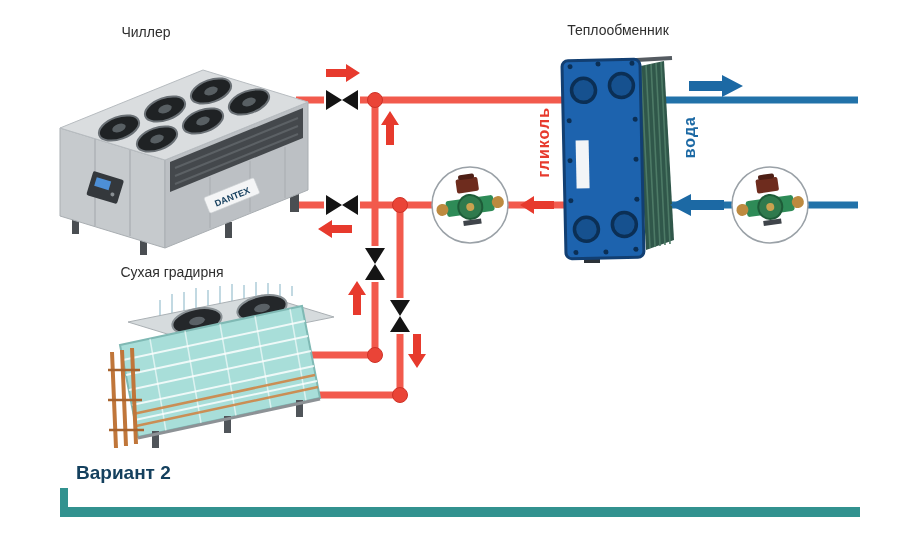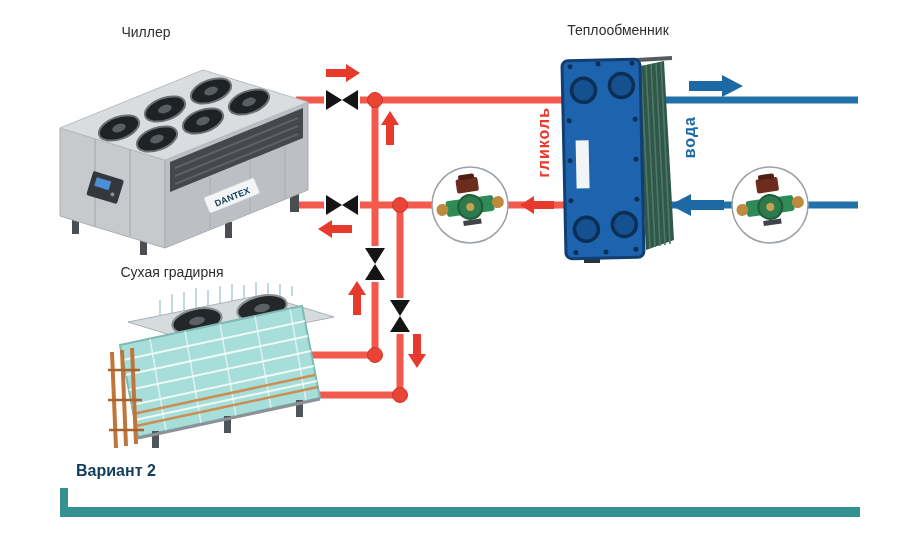--- a/index.html
+++ b/index.html
@@ -7,21 +7,21 @@
   body{font-family:"Liberation Sans",sans-serif;width:900px;height:535px;overflow:hidden}
   .canvas{position:relative;width:900px;height:535px;background:#fff}
   .scheme{position:absolute;left:0;top:0;display:block}
   svg text{font-family:"Liberation Sans",sans-serif}
 
   .eq-label{position:absolute;color:var(--label-text,#2e2e2e);font-size:14px;text-align:center;line-height:1.2}
   .vtext{position:absolute;writing-mode:vertical-rl;transform:rotate(180deg);font-weight:bold;font-size:16px;letter-spacing:1px;white-space:nowrap}
   .glycol-text{color:var(--arrow-red,#e73a2d)}
   .water-text{color:var(--arrow-blue,#1c69a4)}
 
-  .caption{position:absolute;left:76px;top:462px;font-size:16px;font-weight:bold;color:var(--caption-text,#14405e)}
+  .caption{position:absolute;left:76px;top:462px;font-size:19px;font-weight:bold;color:var(--caption-text,#14405e)}
   .caption-mark{position:absolute;left:60px;top:488px;width:8px;height:19px;background:var(--accent-teal,#32928f)}
   .bottom-bar{position:absolute;left:60px;top:507px;width:800px;height:10px;background:var(--accent-teal,#32928f)}
 
   .pipe-r{stroke:var(--pipe-red,#f25a4d);stroke-width:7;fill:none}
   .pipe-b{stroke:var(--pipe-blue,#2272a9);stroke-width:7;fill:none}
   .dot{fill:var(--junction-red,#ea4437);stroke:#cf3328;stroke-width:1}
   .valve{fill:var(--valve-black,#141414)}
   .valve-bg{fill:#ffffff}
   .arr-r{fill:var(--arrow-red,#e73a2d)}
   .arr-b{fill:var(--arrow-blue,#1c69a4)}

